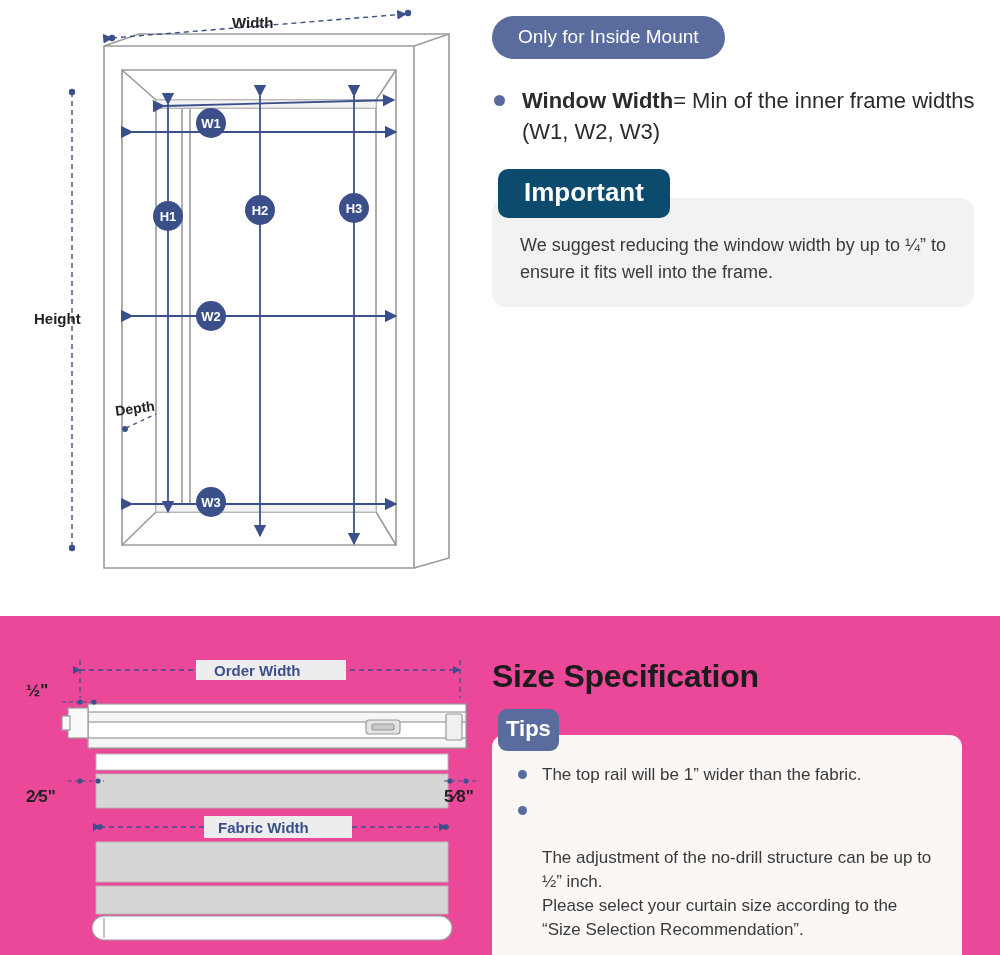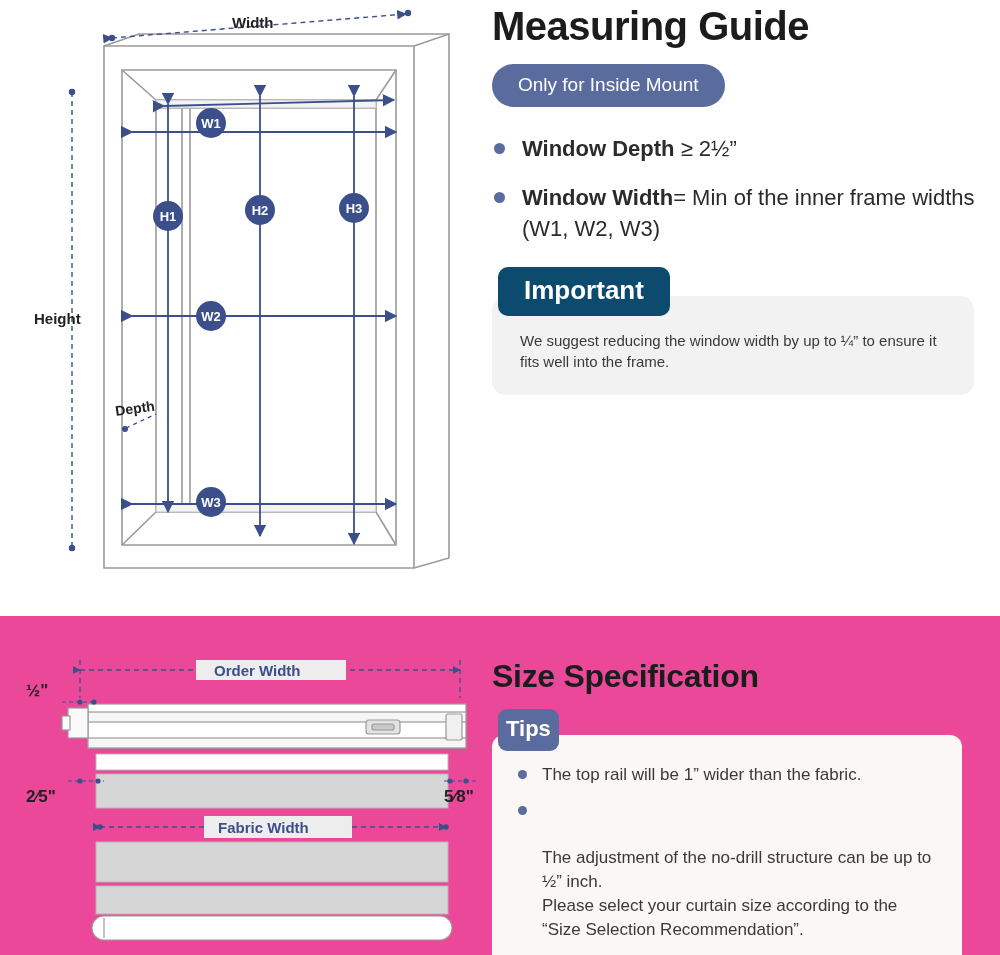--- a/index.html
+++ b/index.html
@@ -48,21 +48,21 @@
   .important-wrap { position: relative; margin-top: 22px; }
   .important-tag {
     display: inline-block; background: #0c4a6e; color: #fff;
     font-size: 26px; font-weight: bold; padding: 8px 26px 10px;
     border-radius: 10px; position: relative; z-index: 2;
     margin-left: 6px;
   }
   .important-box {
     background: #f2f2f2; border-radius: 14px;
     margin-top: -20px; padding: 34px 28px 22px 28px;
-    font-size: 15px; line-height: 1.45; color: #3a3a3a;
+    font-size: 18px; line-height: 1.45; color: #3a3a3a;
     width: 482px;
   }
 
   
   .bottom-section {
     position: absolute; left: 0; top: 616px; width: 1000px; height: 339px;
     background: #ec4899;
   }
   .bottom-left { position: absolute; left: 0; top: 0; width: 492px; height: 339px; }
   .bottom-right { position: absolute; left: 492px; top: 0; width: 508px; height: 390px; }
@@ -191,28 +191,23 @@
           </g>
           <g>
             <circle cx="207" cy="502" r="15" fill="#3b4f8a"></circle>
               <text x="207" y="507">W3</text>
           </g>
         </g>
       </svg>
     </div>
 
     <div class="content-right">
-      <h1 class="title">Measuring Guide</h1>
       <div class="pill">Only for Inside Mount</div>
 
       <ul class="bullets">
-        <li>
-          <span class="dot"></span>
-          <b>Window Depth</b><span> ≥ 2½”</span>
-        </li>
         <li>
           <span class="dot"></span>
           <b>Window Width</b><span>= Min of the inner frame widths (W1, W2, W3)</span>
         </li>
       </ul>
 
       <div class="important-wrap">
         <div class="important-tag">Important</div>
         <div class="important-box">We suggest reducing the window width by up to ¼” to ensure it fits well into the frame.</div>
       </div>

